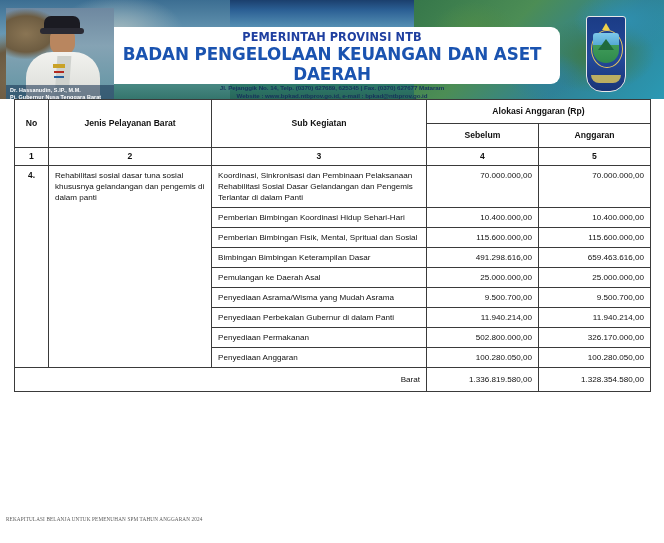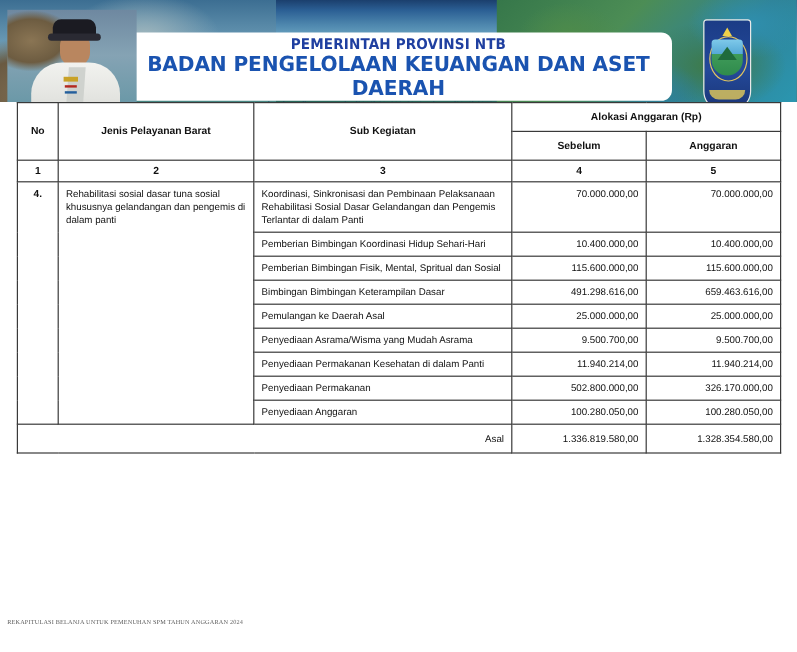--- a/index.html
+++ b/index.html
@@ -12,21 +12,21 @@
     height: 543px;
     font-family: "Liberation Sans", sans-serif;
     overflow: hidden;
     position: relative;
   }
 
   
   .banner {
     position: relative;
     width: 664px;
-    height: 85px;
+    height: 99px;
     overflow: hidden;
     background: #0d4f7a;
   }
   
   .banner-bg {
     position: absolute;
     inset: 0;
     background:
       linear-gradient(to bottom,
         #1b3f6d 0%, #2b5f94 10%, #4d86ad 24%,
@@ -386,36 +386,36 @@
         <td>Pemulangan ke Daerah Asal</td>
         <td class="c-num">25.000.000,00</td>
         <td class="c-num">25.000.000,00</td>
       </tr>
       <tr>
         <td>Penyediaan Asrama/Wisma yang Mudah Asrama</td>
         <td class="c-num">9.500.700,00</td>
         <td class="c-num">9.500.700,00</td>
       </tr>
       <tr>
-        <td>Penyediaan Permakanan Kesehatan di dalam Panti</td>
+        <td>Penyediaan Perbekalan Gubernur di dalam Panti</td>
         <td class="c-num">11.940.214,00</td>
         <td class="c-num">11.940.214,00</td>
       </tr>
       <tr>
         <td>Penyediaan Permakanan</td>
         <td class="c-num">502.800.000,00</td>
         <td class="c-num">326.170.000,00</td>
       </tr>
       <tr>
         <td>Penyediaan Anggaran</td>
         <td class="c-num">100.280.050,00</td>
         <td class="c-num">100.280.050,00</td>
       </tr>
       <tr class="total-row">
-        <td class="c-total-label" colspan="3">Asal</td>
+        <td class="c-total-label" colspan="3">Barat</td>
         <td class="c-num">1.336.819.580,00</td>
         <td class="c-num">1.328.354.580,00</td>
       </tr>
     </tbody>
   </table>
 </div>
 
 <div class="footer-note">REKAPITULASI BELANJA UNTUK PEMENUHAN SPM TAHUN ANGGARAN 2024</div>
 
 </body></html>

